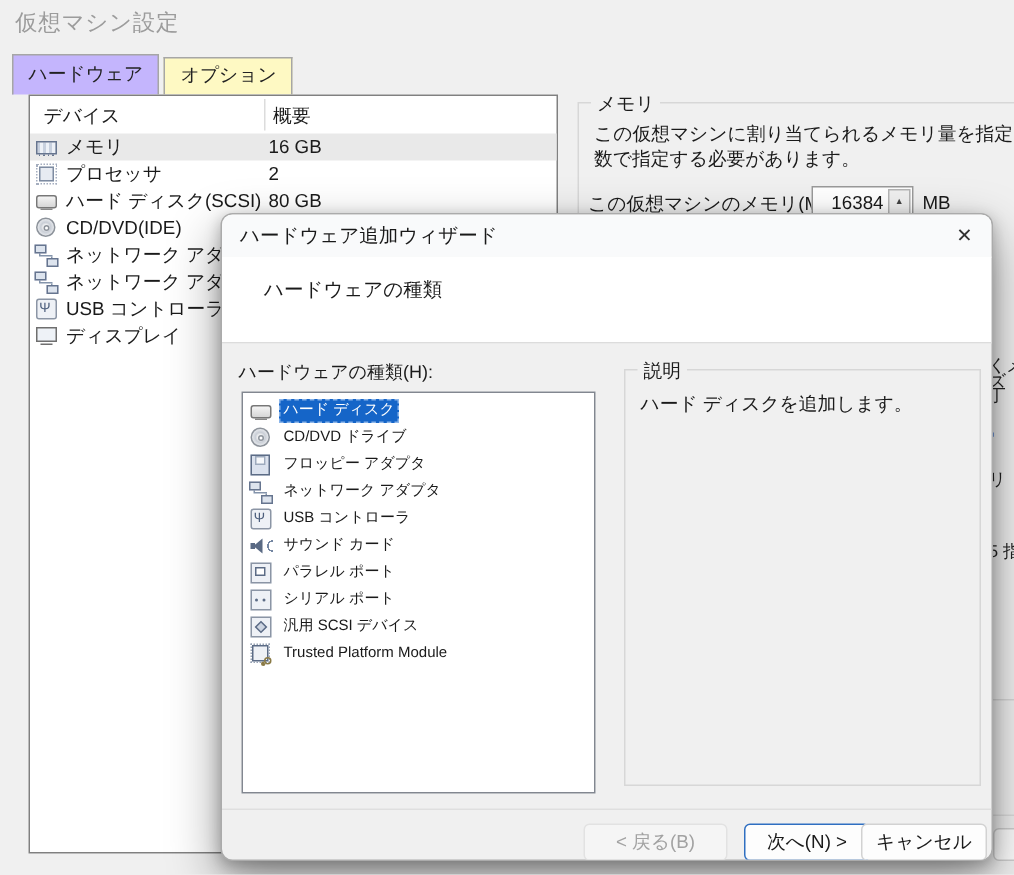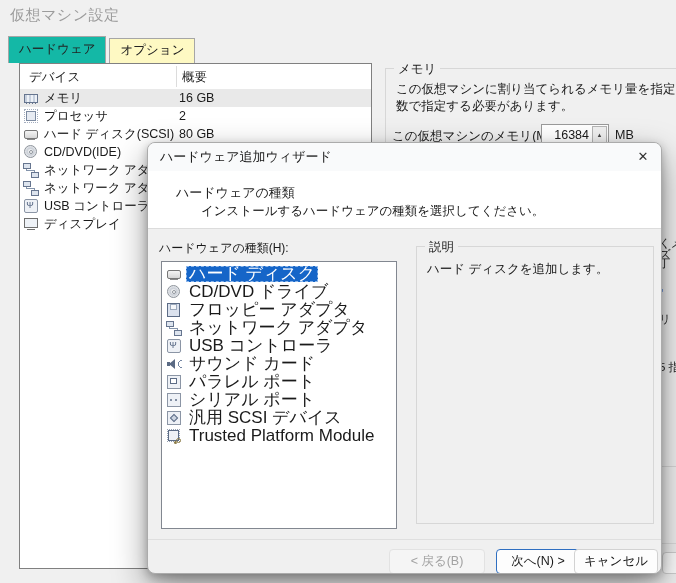--- a/index.html
+++ b/index.html
@@ -9,21 +9,21 @@
     font-family:"Liberation Sans","DejaVu Sans",sans-serif;
     color:#1a1a1a;-webkit-font-smoothing:antialiased;
   }
   .abs{position:absolute}
 
   
   .win-title{left:10px;top:6px;font-size:15px;color:#9c9c9c;letter-spacing:.5px}
   .tabstrip{left:8px;top:36px;display:flex;align-items:flex-end}
   .tab{font-size:12.5px;padding:3px 10px 4px;border:1px solid #a6a6a6;border-bottom:none;
        background:#fef9c3;margin-right:3px;color:#222;cursor:default}
-  .tab.active{background:#14b8a6;padding-top:4px;padding-bottom:5px}
+  .tab.active{background:#c4b5fd;padding-top:4px;padding-bottom:5px}
 
   .device-panel{left:19px;top:63px;width:353px;height:506px;background:#fff;
         border:1px solid #808080;box-sizing:border-box}
   .dl-header{position:relative;height:25px;font-size:12.5px}
   .dl-header .h1{position:absolute;left:9px;top:5px}
   .dl-header .h2{position:absolute;left:162px;top:5px}
   .dl-vsep{position:absolute;left:156px;top:2px;width:1px;height:21px;background:#dcdcdc}
   .dl-row{position:relative;height:18px;display:flex;align-items:center;font-size:12.5px;
           padding-left:3px;white-space:nowrap}
   .dl-row.sel{background:#e9e9e9}
@@ -61,21 +61,21 @@
   .dlg-close{position:absolute;right:6px;top:3px;width:24px;height:22px;text-align:center;
           line-height:22px;font-size:13px;color:#333;cursor:default}
   .dlg-header{position:absolute;left:0;top:28px;right:0;height:57px;background:#fff;
           border-bottom:1px solid #dcdcdc}
   .dlg-heading{position:absolute;left:28px;top:13px;font-size:13px;font-weight:normal}
   .dlg-subheading{position:absolute;left:53px;top:32px;font-size:12.5px}
 
   .list-label{position:absolute;left:11px;top:97px;font-size:12px}
   .hw-listbox{position:absolute;left:13px;top:118px;width:236px;height:268px;background:#fff;
           border:1px solid #828790;box-sizing:border-box;padding-top:3px}
-  .hw-item{position:relative;height:18px;display:flex;align-items:center;font-size:17px;
+  .hw-item{position:relative;height:18px;display:flex;align-items:center;font-size:10px;
           padding-left:4px;white-space:nowrap}
   .hw-label{padding:0 3px;line-height:16px}
   .hw-item.sel .hw-label{background:#1565c8;color:#fff;outline:1px dashed #8cb6ea;outline-offset:-1px}
 
   .desc-group{position:absolute;left:268px;top:103px;width:238px;height:278px}
   .desc-text{position:absolute;left:10px;top:14px;font-size:12.5px;white-space:nowrap}
 
   .dlg-footer-divider{position:absolute;left:0;top:396px;right:0;height:1px;background:#dfdfdf}
   .btn{position:absolute;top:406px;height:25px;box-sizing:border-box;border-radius:4px;
        font-size:12.5px;text-align:center;line-height:23px;background:#fdfdfd;
@@ -225,21 +225,20 @@
 <div class="abs bg-footer-divider"></div>
 <div class="abs bg-clipped-button"></div>
 
 <div class="abs dialog">
   <div class="dlg-titlebar">
     <span class="dlg-title">ハードウェア追加ウィザード</span>
     <span class="dlg-close">✕</span>
   </div>
   <div class="dlg-header">
     <span class="dlg-heading">ハードウェアの種類</span>
-    <span class="dlg-subheading">インストールするハードウェアの種類を選択してください。</span>
   </div>
 
   <span class="list-label">ハードウェアの種類(H):</span>
   <div class="hw-listbox">
       <div class="hw-item sel">
         <span class="ico ico-hard-disk"></span>
         <span class="hw-label">ハード ディスク</span>
       </div>
       <div class="hw-item">
         <span class="ico ico-cd-dvd"></span>

